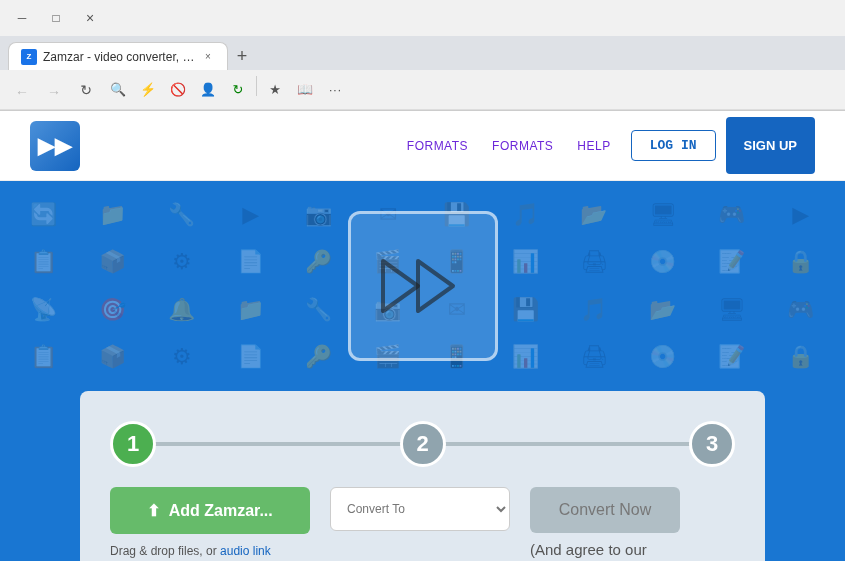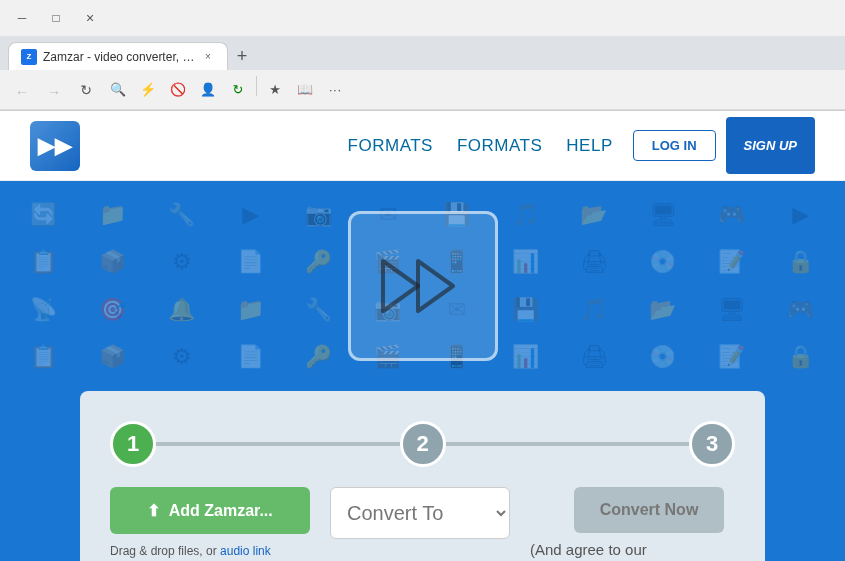--- a/index.html
+++ b/index.html
@@ -159,47 +159,47 @@
       font-size: 10px;
       color: #666;
     }
     .nav-links {
       display: flex;
       gap: 24px;
       align-items: center;
       margin-right: 20px;
     }
     .nav-link {
-      font-size: 17px;
-      color: #0369a1;
+      font-size: 12px;
+      color: #6d28d9;
       text-decoration: none;
       font-weight: 500;
       letter-spacing: 0.5px;
     }
     .btn-login {
       border: 1px solid #1565c0;
       background: #fff;
       color: #1565c0;
       padding: 7px 18px;
       border-radius: 4px;
       font-size: 13px;
       cursor: pointer;
       margin-right: 10px;
       font-weight: 600;
+      font-family: Liberation Mono, monospace;
     }
     .btn-signup {
       background: #1565c0;
       color: white;
       border: none;
       padding: 21px 18px;
       border-radius: 4px;
       font-size: 13px;
       cursor: pointer;
       font-weight: 600;
-      font-style: italic;
     }
 
     
     .hero {
       background: #1976d2;
       min-height: 210px;
       position: relative;
       overflow: hidden;
       display: flex;
       align-items: center;
@@ -305,37 +305,36 @@
       color: #1565c0;
       text-decoration: none;
     }
 
     .convert-to-select {
       width: 100%;
       padding: 13px 12px;
       border: 1px solid #ccc;
       border-radius: 6px;
       background: #fff;
-      font-size: 20px;
+      font-size: 12px;
       color: #777;
       cursor: pointer;
       appearance: auto;
     }
 
     .btn-convert-now {
       width: 100%;
       background: #b0bec5;
       color: #777;
       border: none;
       padding: 14px 16px;
       border-radius: 6px;
       font-size: 16px;
       cursor: not-allowed;
-      font-weight: bold;
-      margin-left: 44px;
+      font-weight: normal;
     }
     .convert-agree {
       font-size: 15px;
       color: #555;
       margin-top: 8px;
     }
     .convert-agree a { color: #1565c0; }
     .email-row {
       display: flex;
       align-items: center;

